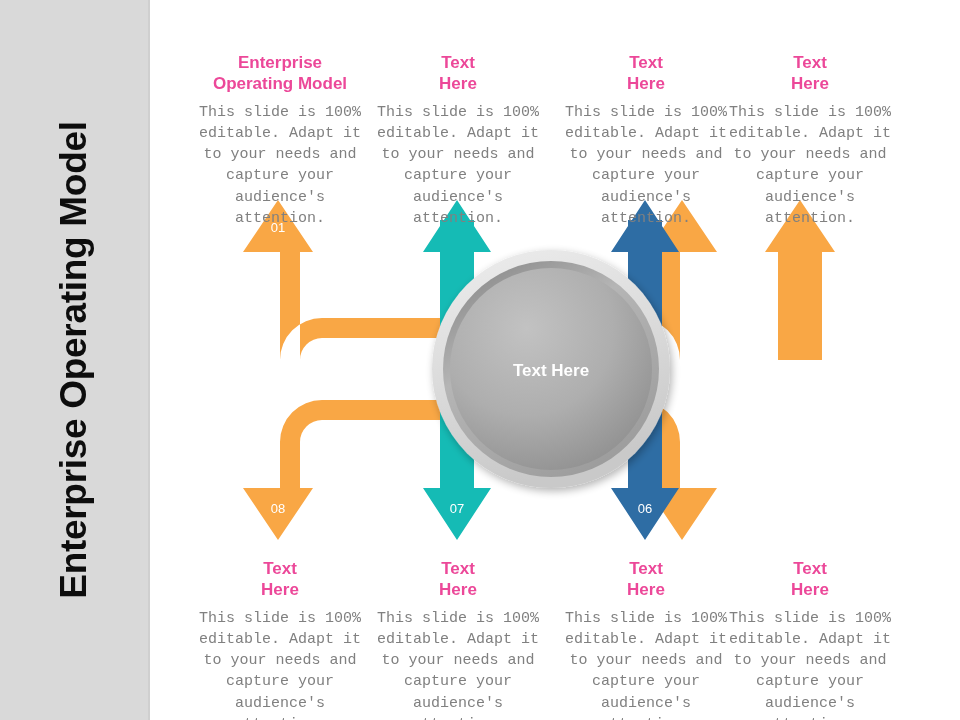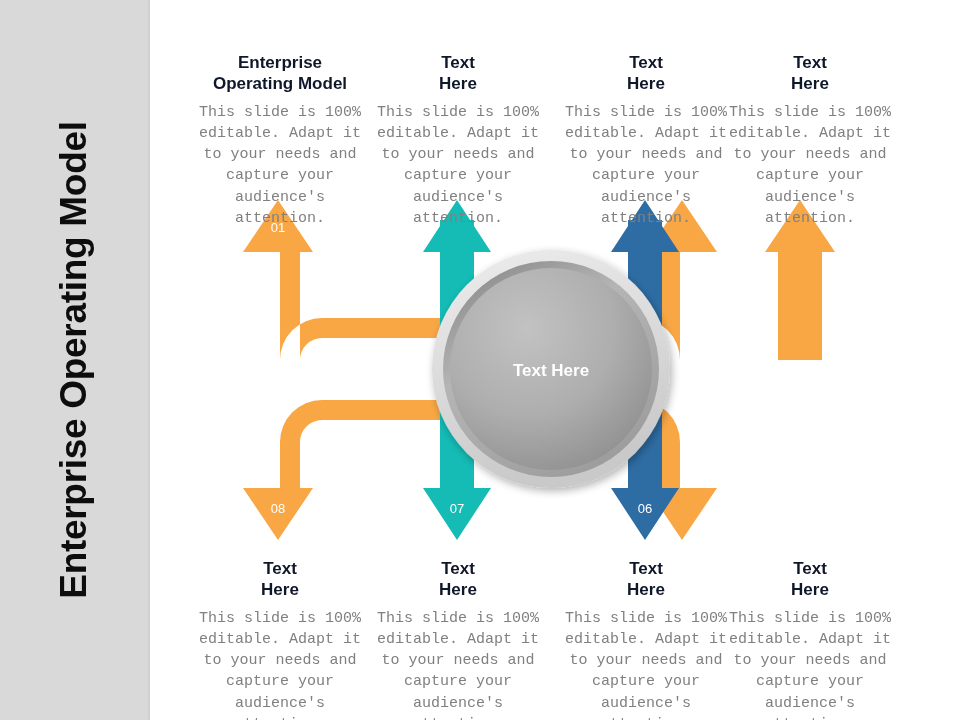--- a/index.html
+++ b/index.html
@@ -46,21 +46,21 @@
 
   
   .text-block {
     position: absolute;
     width: 180px;
     text-align: center;
   }
   .tb-heading {
     font-size: 17px;
     font-weight: bold;
-    color: #0f172a;
+    color: #ec4899;
     line-height: 1.25;
     margin: 0 0 7px 0;
     white-space: pre-line;
   }
   .tb-body {
     font-size: 15px;
     color: #808080;
     line-height: 1.42;
     margin: 0;
     font-family: Liberation Mono, monospace;

